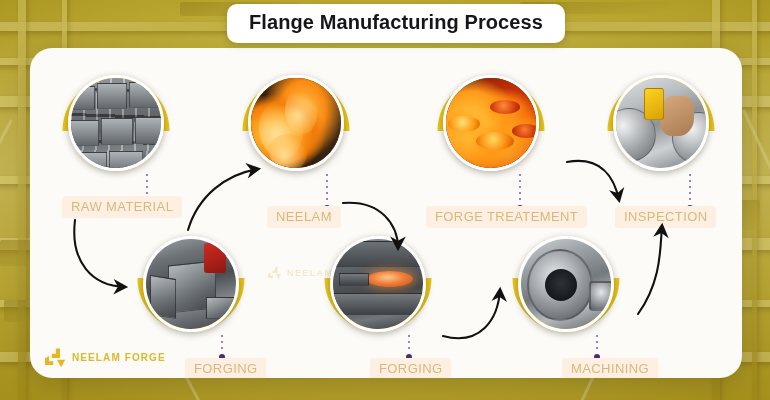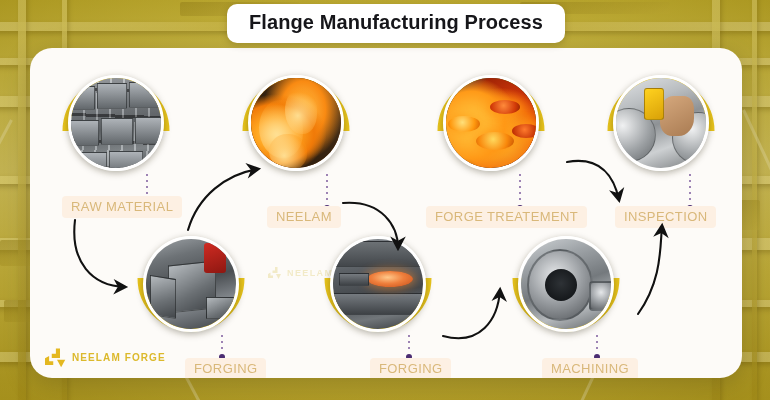--- a/index.html
+++ b/index.html
@@ -437,21 +437,21 @@
           <div class="chuck" style="left:68px;top:42px;width:28px;height:30px;border-radius:4px"></div>
         </div>
       </div>
     </div>
     <div class="dots" style="left:566px;top:287px;height:40px">
       <div class="d" style="top:0"></div>
         <div class="d" style="top:6px"></div>
       <div class="d" style="top:12px"></div>
         <div class="dd" style="top:19px"></div>
     </div>
-    <div class="lbl" style="left:512px;top:310px">MACHINING</div>
+    <div class="lbl" style="left:532px;top:310px">MACHINING</div>
   </div>
 
   <div id="logo">
     <svg width="24" height="21" viewBox="0 0 32 28">
       <path d="M4 15 L4 24 L15 24 L15 19 L9.5 19 L9.5 12 Z" fill="#e4b820"></path>
       <path d="M18.5 2 L18.5 9 L13 9 L13 14.5 L24 14.5 L24 2 Z" fill="#e4b820"></path>
       <path d="M20 17 L31 17 L25.5 27 Z" fill="#e4b820"></path>
     </svg>
     <span class="lg-txt">NEELAM FORGE</span>
   </div>

